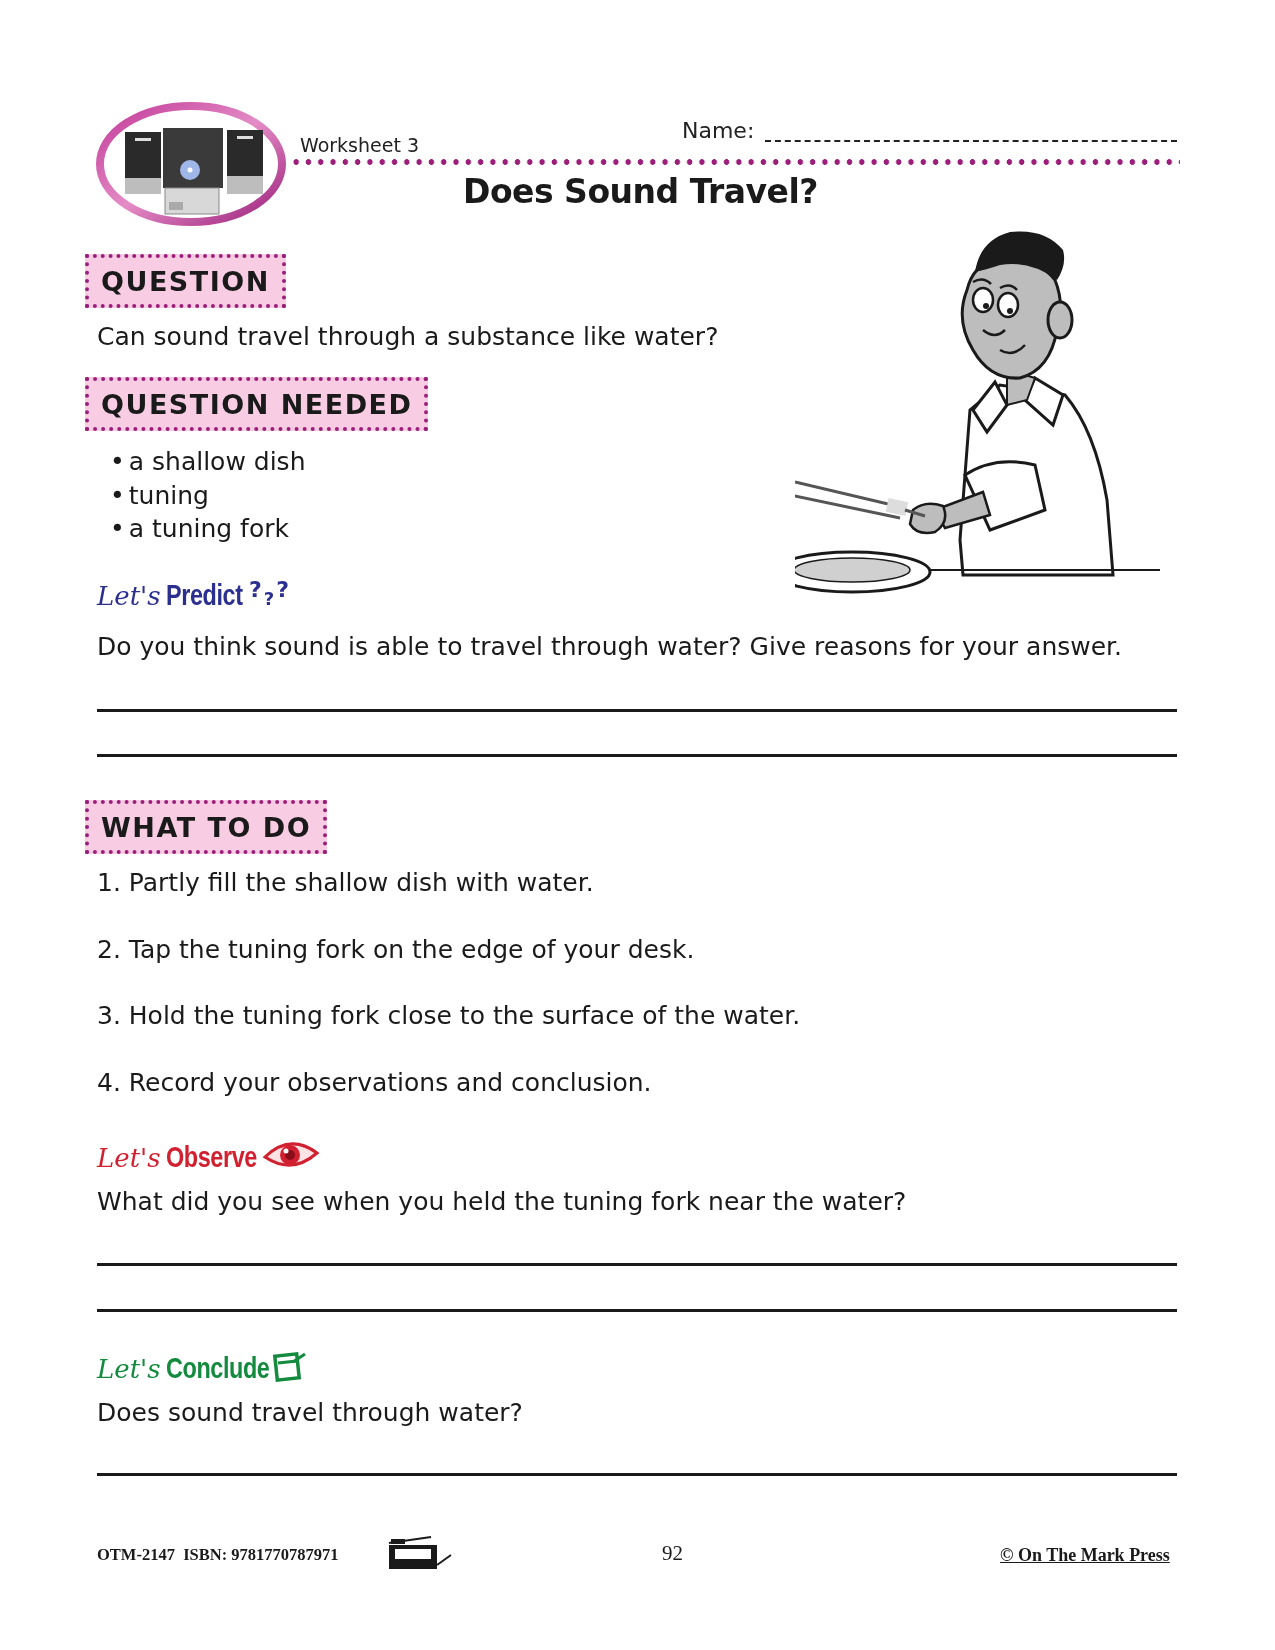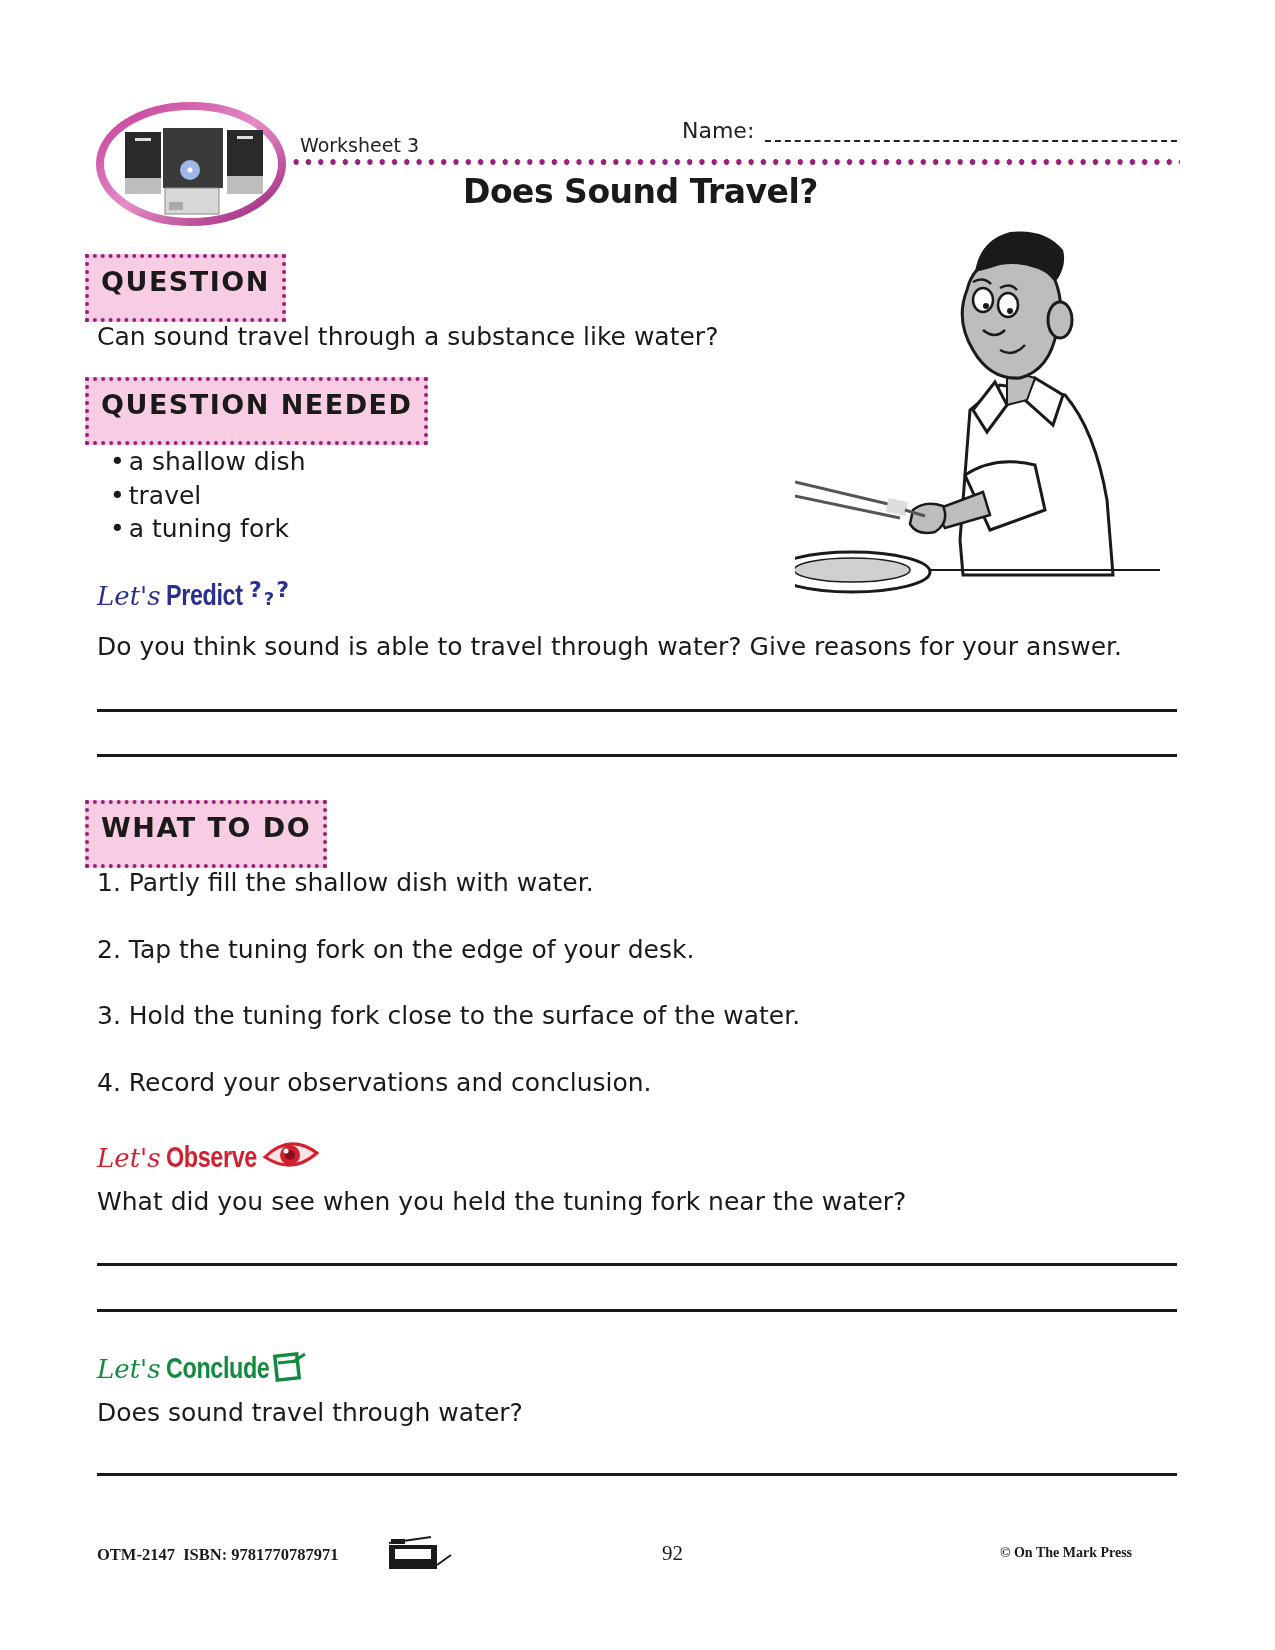--- a/index.html
+++ b/index.html
@@ -8,33 +8,33 @@
   .abs { position: absolute; }
   .logo { left: 95px; top: 100px; width: 192px; height: 128px; }
   .ws-label { left: 300px; top: 122px; font-size: 19px; color: #222; margin-top: 12px; }
   .name-label { left: 682px; top: 118px; font-size: 22px; color: #222; }
   .name-line { left: 765px; top: 140px; width: 412px; border-bottom: 2px dashed #222; height: 0; }
   .dotrule { left: 290px; top: 159px; width: 890px; height: 6px;
              background-image: radial-gradient(circle, #9b1f7a 2.6px, transparent 3px);
              background-size: 12.3px 6px; background-repeat: repeat-x; }
   .title { left: 0; width: 1275px; top: 172px; text-align: center; font-size: 33px; font-weight: bold;
            color: #1a1a1a; letter-spacing: -0.5px; padding-left: 3px; }
-  .section-box { background: #f8cde4; padding: 6px 12px 18px 12px; font-weight: bold; font-size: 27px;
+  .section-box { background: #f8cde4; padding: 6px 12px 4px 12px; font-weight: bold; font-size: 27px;
                  letter-spacing: 1.5px; color: #1a1a1a; height: 36px; line-height: 36px;
                  border: 4px dotted #9b1f7a; box-sizing: content-box; }
   .body-text { font-size: 25px; color: #1a1a1a; white-space: nowrap; }
   .bullet-list { left: 110px; top: 445px; font-size: 25px; line-height: 33.5px; }
   .bullet-list .item::before { content: "\2022"; margin-right: 4px; }
   .answer-line { left: 97px; width: 1080px; height: 3px; background: #1a1a1a; }
   .lets { font-family: "DejaVu Serif", serif; font-style: italic; font-size: 26px; }
   .lets-word { font-family: "Liberation Sans", sans-serif; font-weight: bold; font-size: 30px;
                transform: scaleX(0.78); transform-origin: left; display: inline-block; letter-spacing: -0.5px; }
   .footer-left { left: 97px; top: 1545px; font-family: "Liberation Serif", serif; font-weight: bold; font-size: 16.5px; }
   .footer-page { left: 627px; top: 1541px; font-family: "Liberation Serif", serif; font-size: 21px; margin-left: 35px; }
-  .footer-right { left: 1000px; top: 1545px; font-family: "Liberation Serif", serif; font-weight: bold; font-size: 14px; }
+  .footer-right { left: 1000px; top: 1545px; font-family: "Liberation Serif", serif; font-weight: bold; font-size: 18px; text-decoration: underline; }
 </style>
 </head>
 <body>
 
 <div class="abs logo">
   <svg width="192" height="128" viewBox="0 0 192 128">
     <defs>
       <linearGradient id="ring" x1="0" y1="0" x2="1" y2="1">
         <stop offset="0" stop-color="#c23a98"></stop>
         <stop offset="0.5" stop-color="#e48cc6"></stop>
@@ -108,21 +108,21 @@
     <ellipse cx="57" cy="360" rx="58" ry="12" fill="#d0d0d0" stroke="#1a1a1a" stroke-width="1.5"></ellipse>
   </svg>
 </div>
 
 <div class="abs section-box" style="left:85px; top:254px;">QUESTION</div>
 <div class="abs body-text" style="left:97px; top:322px;">Can sound travel through a substance like water?</div>
 
 <div class="abs section-box" style="left:85px; top:377px;">QUESTION NEEDED</div>
 <div class="abs bullet-list">
   <div class="item">a shallow dish</div>
-  <div class="item">travel</div>
+  <div class="item">tuning</div>
   <div class="item">a tuning fork</div>
 </div>
 
 <div class="abs" style="left:97px; top:578px; color:#2b2f8f; white-space:nowrap;">
   <span class="lets">Let's</span>
   <span class="lets-word">Predict</span>
   <span style="font-weight:bold; font-size:22px; position:relative; left:-20px; top:-8px; letter-spacing:2px;">?<span style="font-size:18px; position:relative; top:8px;">?</span>?</span>
 </div>
 <div class="abs body-text" style="left:97px; top:632px;">Do you think sound is able to travel through water?  Give reasons for your answer.</div>
 <div class="abs answer-line" style="top:709px;"></div>

